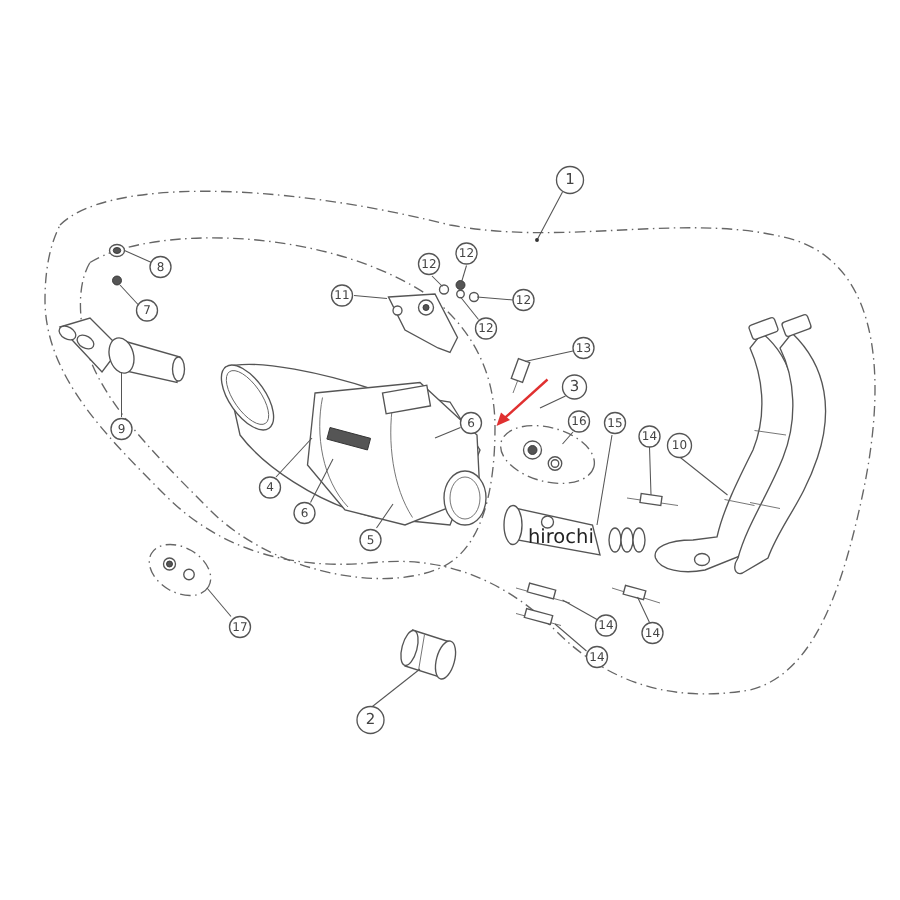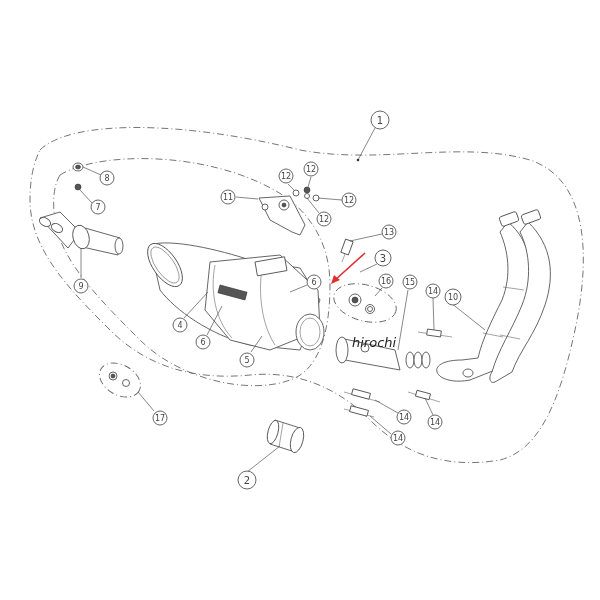--- a/index.html
+++ b/index.html
@@ -263,13 +263,13 @@
   <g>
       <circle class="callout-circle" cx="386" cy="281" r="7"></circle>
       <text class="callout-text small" x="386" y="281">16</text>
     </g>
   <g>
       <circle class="callout-circle" cx="160" cy="418" r="7"></circle>
       <text class="callout-text small" x="160" y="418">17</text>
     </g>
 </svg>
 
-<div class="watermark" style="left:352px; top:335px;font-style:italic;">hirochi</div>
+<div class="watermark" style="left:352px; top:351px;">hirochi</div>
 
 </body></html>

